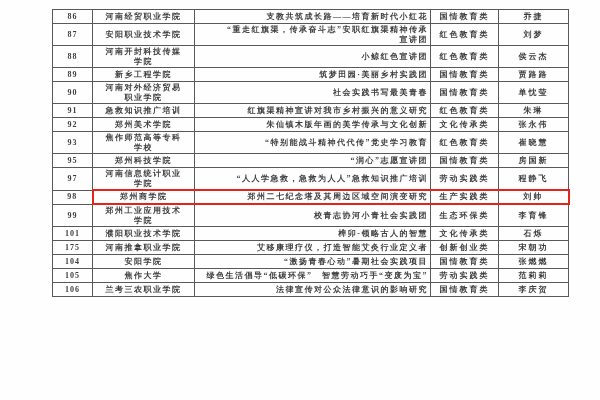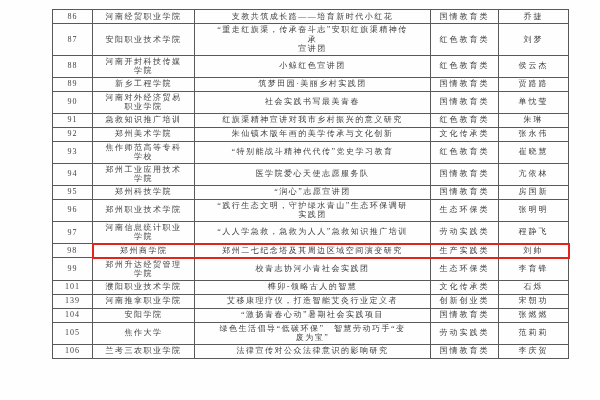--- a/index.html
+++ b/index.html
@@ -6,38 +6,38 @@
   body{
     width:600px;height:400px;overflow:hidden;
     background:#fdfdfd;
     font-family:"Liberation Serif","DejaVu Serif",serif;
   }
   .page{
     position:relative;width:600px;height:400px;background:#fefefe;
   }
   table.doc{
     position:absolute;left:52px;top:9px;width:516px;
-    border-collapse:collapse;table-layout:fixed;
+    border-collapse:collapse;table-layout:fixed;font-weight:bold;
   }
   col.w-no{width:40px;}
   col.w-inst{width:102px;}
   col.w-proj{width:236px;}
   col.w-cat{width:68px;}
   col.w-name{width:70px;}
   td{
     border:1px solid #595959;
     color:#3e3e3e;
     font-size:8px;line-height:9.5px;letter-spacing:1px;
     padding:1px 3px;
     text-align:center;vertical-align:middle;
     overflow:hidden;
   }
   tr{height:14px;}
   td.c-inst{letter-spacing:1.5px;padding:1px 8px;}
-  td.c-proj{letter-spacing:1.5px;padding:1px 20px;white-space:pre-line;}
+  td.c-proj{letter-spacing:1.5px;padding:1px 2px;white-space:pre-line;text-align:right;}
   td.c-cat,td.c-name{letter-spacing:2px;}
   tr.hl td:not(.c-no){
     border-top:2.4px solid var(--hl,#e3241b);
     border-bottom:2.4px solid var(--hl,#e3241b);
   }
   tr.hl td.c-inst{border-left:2.4px solid var(--hl,#e3241b);}
   tr.hl td.c-name{border-right:2.4px solid var(--hl,#e3241b);margin-top:23px;}
 </style>
 </head>
 <body>
@@ -103,70 +103,56 @@
           <td class="c-name">张永伟</td>
         </tr>
         <tr>
           <td class="c-no">93</td>
           <td class="c-inst">焦作师范高等专科学校</td>
           <td class="c-proj">“特别能战斗精神代代传”党史学习教育</td>
           <td class="c-cat">红色教育类</td>
           <td class="c-name">崔晓慧</td>
         </tr>
         <tr>
-          <td class="c-no">94</td>
-          <td class="c-inst">郑州工业应用技术学院</td>
-          <td class="c-proj">医学院爱心天使志愿服务队</td>
-          <td class="c-cat">国情教育类</td>
-          <td class="c-name">亢依林</td>
-        </tr>
-        <tr>
           <td class="c-no">95</td>
           <td class="c-inst">郑州科技学院</td>
           <td class="c-proj">“润心”志愿宣讲团</td>
           <td class="c-cat">国情教育类</td>
           <td class="c-name">房国新</td>
-        </tr>
-        <tr>
-          <td class="c-no">96</td>
-          <td class="c-inst">郑州职业技术学院</td>
-          <td class="c-proj">“践行生态文明，守护绿水青山”生态环保调研实践团</td>
-          <td class="c-cat">生态环保类</td>
-          <td class="c-name">张明明</td>
         </tr>
         <tr>
           <td class="c-no">97</td>
           <td class="c-inst">河南信息统计职业学院</td>
           <td class="c-proj">“人人学急救，急救为人人”急救知识推广培训</td>
           <td class="c-cat">劳动实践类</td>
           <td class="c-name">程静飞</td>
         </tr>
         <tr class="hl">
           <td class="c-no">98</td>
           <td class="c-inst">郑州商学院</td>
           <td class="c-proj">郑州二七纪念塔及其周边区域空间演变研究</td>
           <td class="c-cat">生产实践类</td>
           <td class="c-name">刘帅</td>
         </tr>
         <tr>
           <td class="c-no">99</td>
-          <td class="c-inst">郑州升达经贸管理学院</td>
+          <td class="c-inst">郑州工业应用技术学院</td>
           <td class="c-proj">校青志协河小青社会实践团</td>
           <td class="c-cat">生态环保类</td>
           <td class="c-name">李育锋</td>
         </tr>
         <tr>
           <td class="c-no">101</td>
           <td class="c-inst">濮阳职业技术学院</td>
           <td class="c-proj">榫卯-领略古人的智慧</td>
           <td class="c-cat">文化传承类</td>
           <td class="c-name">石烁</td>
         </tr>
         <tr>
-          <td class="c-no">139</td>
+          <td class="c-no">175</td>
           <td class="c-inst">河南推拿职业学院</td>
           <td class="c-proj">艾移康理疗仪，打造智能艾灸行业定义者</td>
           <td class="c-cat">创新创业类</td>
           <td class="c-name">宋朝功</td>
         </tr>
         <tr>
           <td class="c-no">104</td>
           <td class="c-inst">安阳学院</td>
           <td class="c-proj">“激扬青春心动”暑期社会实践项目</td>
           <td class="c-cat">国情教育类</td>

